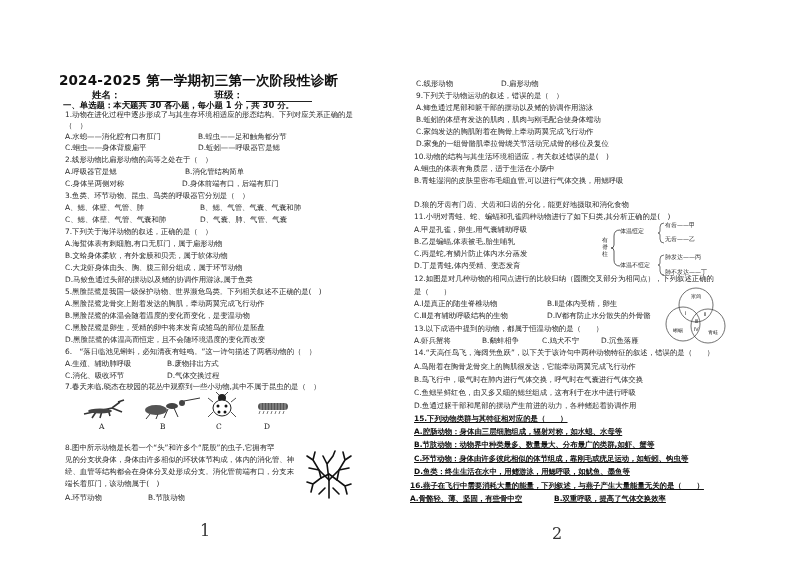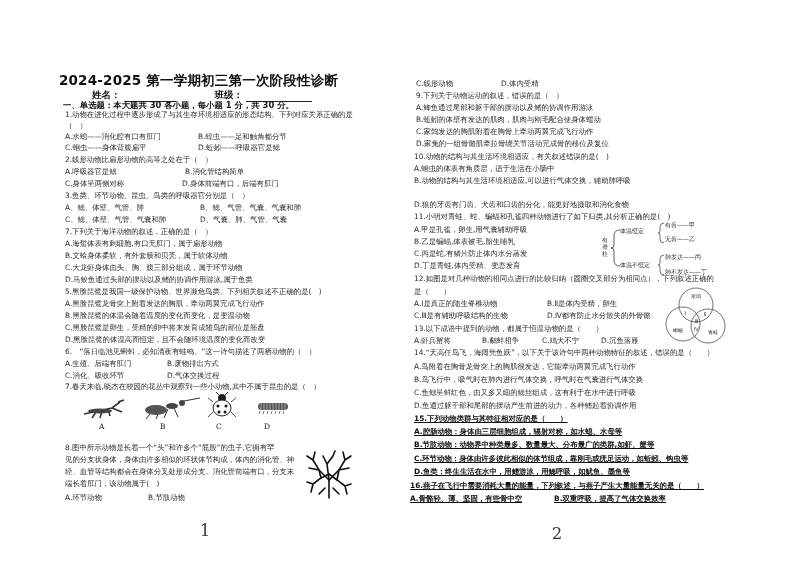--- a/index.html
+++ b/index.html
@@ -56,21 +56,21 @@
   <div class="line" style="left:65px;top:259px">C.大龙虾身体由头、胸、腹三部分组成，属于环节动物</div>
   <div class="line" style="left:65px;top:271px">D.马鲛鱼通过头部的摆动以及鳍的协调作用游泳,属于鱼类</div>
 
   <div class="line" style="left:65px;top:283px">5.黑脸琵鹭是我国一级保护动物、世界濒危鸟类。下列相关叙述不正确的是(　)</div>
   <div class="line" style="left:65px;top:295px">A.黑脸琵鹭龙骨突上附着发达的胸肌，牵动两翼完成飞行动作</div>
   <div class="line" style="left:65px;top:307px">B.黑脸琵鹭的体温会随着温度的变化而变化，是变温动物</div>
   <div class="line" style="left:65px;top:319px">C.黑脸琵鹭是卵生，受精的卵中将来发育成雏鸟的部位是胚盘</div>
   <div class="line" style="left:65px;top:331px">D.黑脸琵鹭的体温高而恒定，且不会随环境温度的变化而改变</div>
 
   <div class="line" style="left:65px;top:343px">6.　“落日临池见蝌蚪，必知清夜有蛙鸣。”这一诗句描述了两栖动物的（　）</div>
-  <div class="line" style="left:65px;top:355px">A.生殖、后端有肛门</div>
+  <div class="line" style="left:65px;top:355px">A.生殖、辅助肺呼吸</div>
   <div class="line" style="left:167px;top:355px">B.废物排出方式</div>
   <div class="line" style="left:65px;top:367px">C.消化、吸收环节</div>
   <div class="line" style="left:167px;top:367px">D.气体交换过程</div>
 
   <div class="line" style="left:65px;top:378px">7.春天来临,晓杰在校园的花丛中观察到一些小动物,其中不属于昆虫的是（　）</div>
 
   <svg style="left:82px;top:392px" width="45" height="24" viewBox="0 0 45 24">
     <path d="M2 18 L30 12 L38 6 M30 12 L40 16 M14 16 L10 22 M20 15 L18 22 M26 13 L28 20 M36 6 L42 4" stroke="#333" stroke-width="1.6" fill="none"></path>
     <ellipse cx="18" cy="15" rx="12" ry="2.5" fill="#444"></ellipse>
   </svg>
@@ -115,31 +115,31 @@
       <path d="M34 20 L32 30 L40 36 M40 36 L46 34 M40 36 L42 44"></path>
       <path d="M16 28 L24 24 L32 30 M20 38 L14 44 M28 38 L34 44"></path>
     </g>
   </svg>
 
   <div class="pagenum" style="left:200px;top:517px">1</div>
 </div>
 
 <div class="page right">
   <div class="line" style="left:19px;top:75px">C.线形动物</div>
-  <div class="line" style="left:104px;top:75px">D.体内受精</div>
+  <div class="line" style="left:104px;top:75px">D.扁形动物</div>
 
   <div class="line" style="left:19px;top:87px">9.下列关于动物运动的叙述，错误的是（　）</div>
   <div class="line" style="left:19px;top:99px">A.鲫鱼通过尾部和躯干部的摆动以及鳍的协调作用游泳</div>
   <div class="line" style="left:19px;top:111px">B.蚯蚓的体壁有发达的肌肉，肌肉与刚毛配合使身体蠕动</div>
   <div class="line" style="left:19px;top:123px">C.家鸽发达的胸肌附着在胸骨上牵动两翼完成飞行动作</div>
   <div class="line" style="left:19px;top:135px">D.家兔的一组骨骼肌牵拉骨绕关节活动完成骨的移位及复位</div>
 
   <div class="line" style="left:17px;top:148px">10.动物的结构与其生活环境相适应，有关叙述错误的是(　)</div>
   <div class="line" style="left:17px;top:160px">A.蛔虫的体表有角质层，适于生活在小肠中</div>
-  <div class="line" style="left:17px;top:172px">B.动物的结构与其生活环境相适应,可以进行气体交换，辅助肺呼吸</div>
+  <div class="line" style="left:17px;top:172px">B.青蛙湿润的皮肤里密布毛细血管,可以进行气体交换，用鳃呼吸</div>
   <div class="line" style="left:17px;top:196px">D.狼的牙齿有门齿、犬齿和臼齿的分化，能更好地摄取和消化食物</div>
 
   <div class="line" style="left:17px;top:208px">11.小明对青蛙、蛇、蝙蝠和孔雀四种动物进行了如下归类,其分析正确的是(　)</div>
   <div class="line" style="left:17px;top:221px">A.甲是孔雀，卵生,用气囊辅助呼吸</div>
   <div class="line" style="left:17px;top:233px">B.乙是蝙蝠,体表被毛,胎生哺乳</div>
   <div class="line" style="left:17px;top:245px">C.丙是蛇,有鳞片防止体内水分蒸发</div>
   <div class="line" style="left:17px;top:257px">D.丁是青蛙,体内受精、变态发育</div>
 
   <div style="position:absolute;left:205px;top:220px;width:120px;height:52px;">
     <div class="line" style="left:0;top:12px;font-size:6px;line-height:7px;width:8px;white-space:normal;word-break:break-all;">有脊柱</div>

